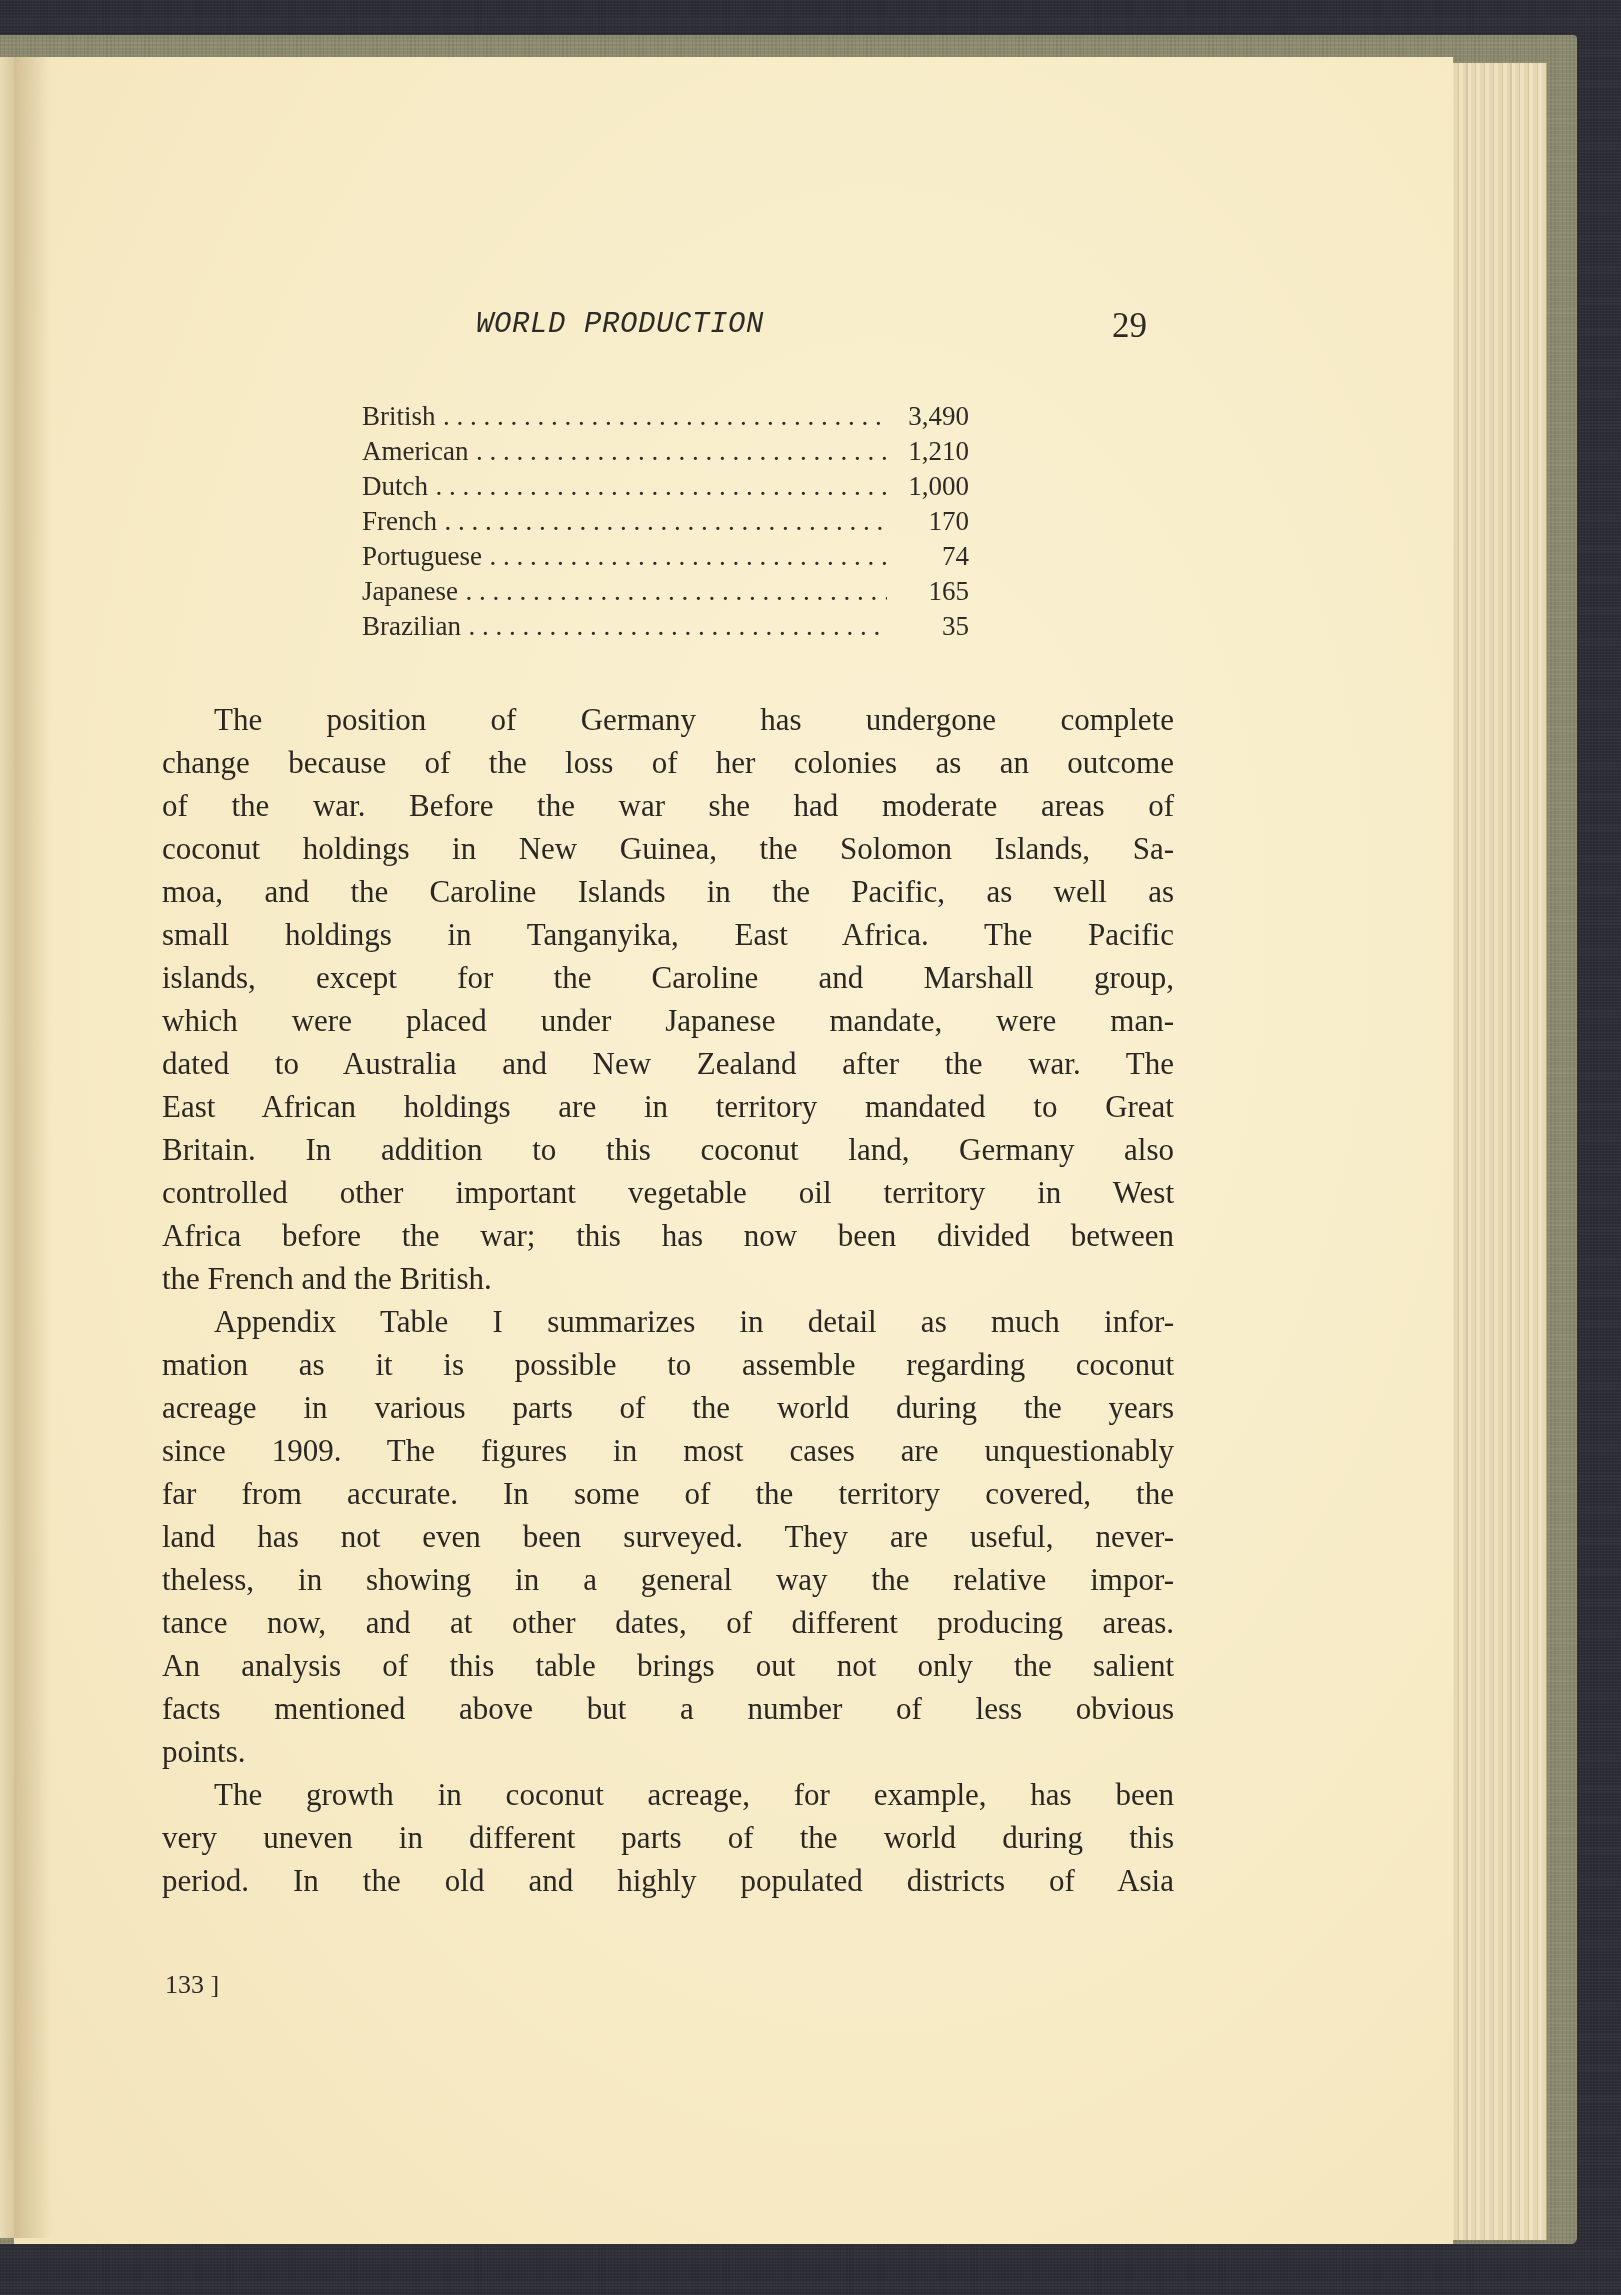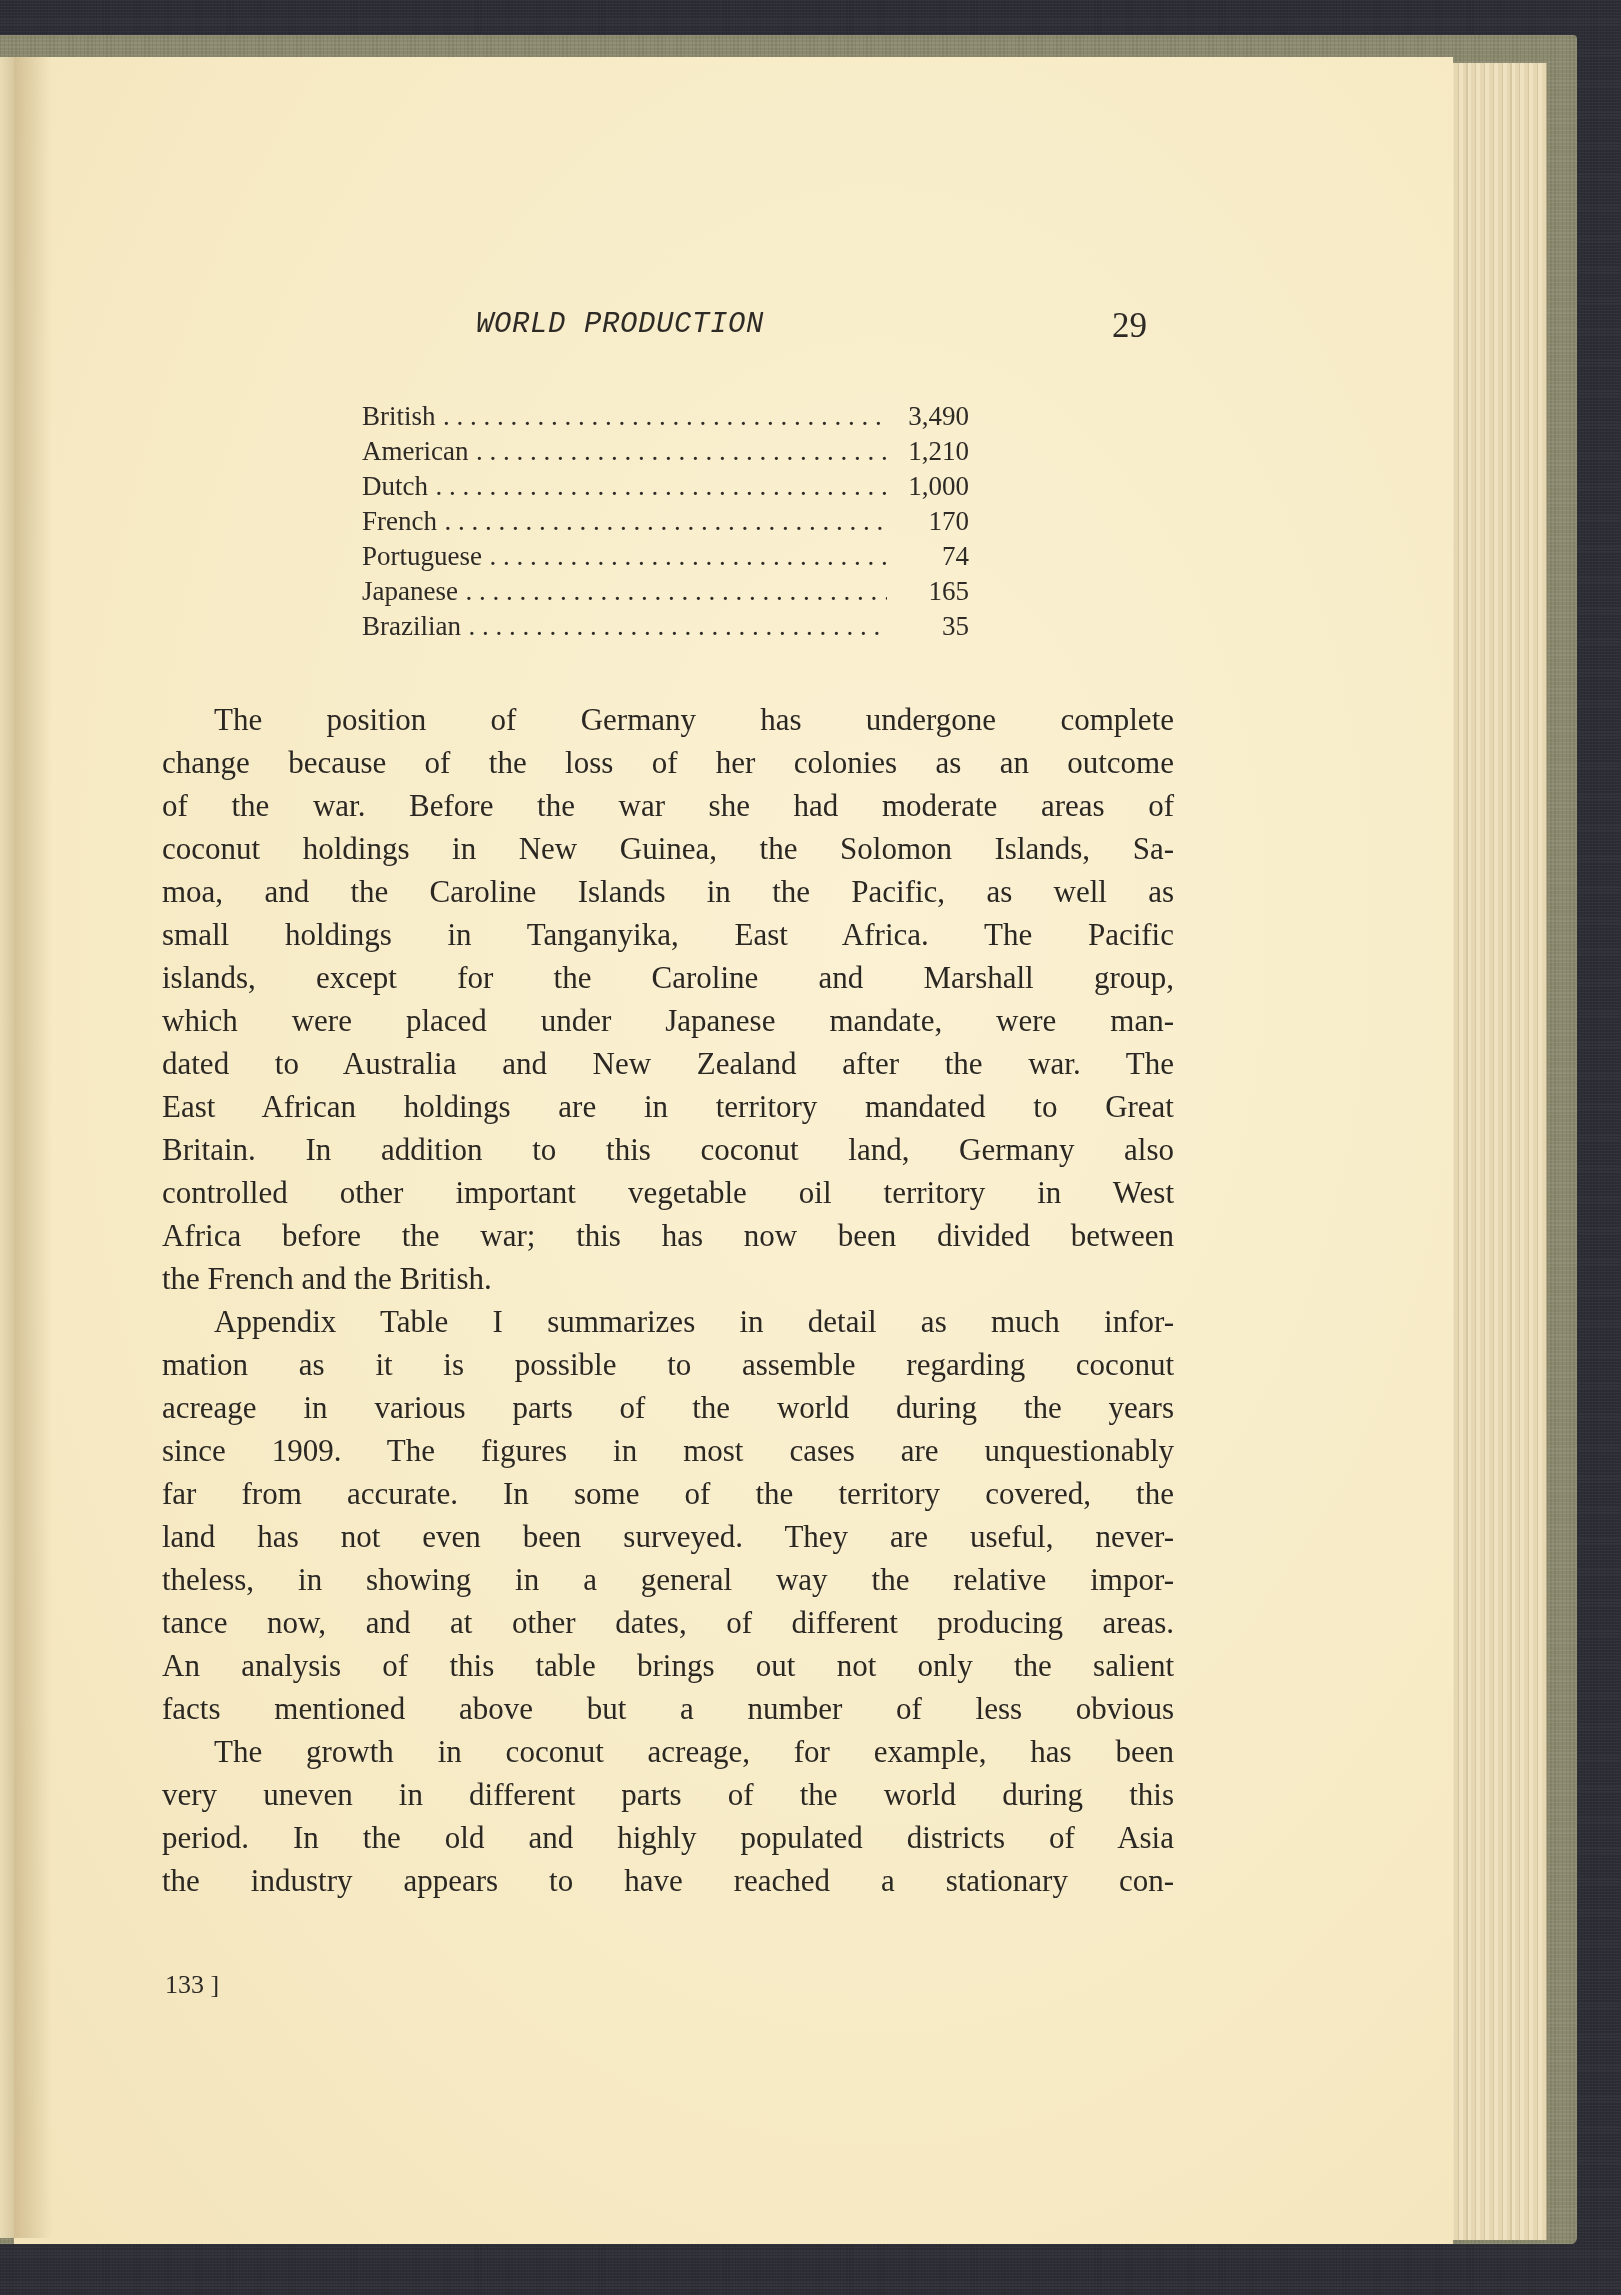--- a/index.html
+++ b/index.html
@@ -161,26 +161,26 @@
         <span class="line" style="text-indent: 52px;">Appendix Table I summarizes in detail as much infor-</span>
         <span class="line">mation as it is possible to assemble regarding coconut</span>
         <span class="line">acreage in various parts of the world during the years</span>
         <span class="line">since 1909. The figures in most cases are unquestionably</span>
         <span class="line">far from accurate. In some of the territory covered, the</span>
         <span class="line">land has not even been surveyed. They are useful, never-</span>
         <span class="line">theless, in showing in a general way the relative impor-</span>
         <span class="line">tance now, and at other dates, of different producing areas.</span>
         <span class="line">An analysis of this table brings out not only the salient</span>
         <span class="line">facts mentioned above but a number of less obvious</span>
+        <span class="line last">points.</span>
       </p>
       <p class="indent" style="text-indent: 0px;">
         <span class="line" style="text-indent: 52px;">The growth in coconut acreage, for example, has been</span>
         <span class="line">very uneven in different parts of the world during this</span>
         <span class="line">period. In the old and highly populated districts of Asia</span>
-        <span class="line">the industry appears to have reached a stationary con-</span>
       </p>
     </div>
 
   <div class="folio">133 ]</div>
 </div>
 
 <div class="gutter-shadow"></div>
 
 
 </body></html>

